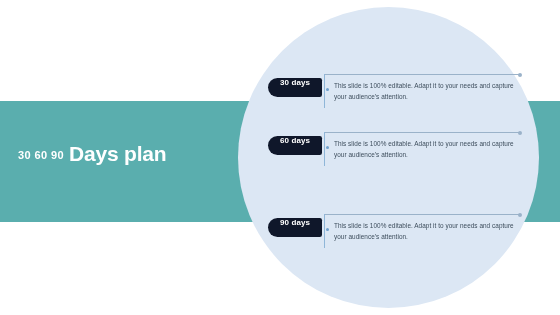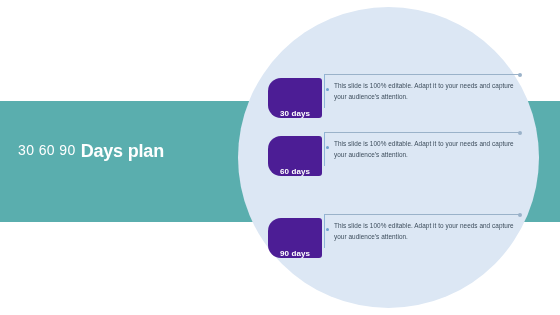--- a/index.html
+++ b/index.html
@@ -47,27 +47,27 @@
   .title {
     position: absolute;
     left: 18px;
     top: 142px;
     width: 210px;
     color: #ffffff;
     line-height: 1.1;
     white-space: nowrap;
   }
   .title-num {
-    font-size: 14px;
-    font-weight: 400;
+    font-size: 11px;
+    font-weight: 700;
     letter-spacing: 0.4px;
     vertical-align: 2px;
   }
   .title-main {
-    font-size: 18px;
+    font-size: 21px;
     font-weight: 700;
     letter-spacing: -0.2px;
     margin-left: 5px;
   }
 
   
   .row {
     position: absolute;
     left: 268px;
     width: 262px;
@@ -76,25 +76,25 @@
   #row-0 { top: 74px; }
   #row-1 { top: 132px; }
   #row-2 { top: 214px; }
 
   
   .badge {
     position: absolute;
     left: 0;
     top: 4px;
     width: 54px;
-    height: 40px;
-    background: #4c1d95;
+    height: 19px;
+    background: #0f172a;
     border-radius: 13px 3px 3px 13px;
     display: flex;
-    align-items: flex-end;
+    align-items: flex-start;
     justify-content: center;
   }
   .badge-label {
     color: #ffffff;
     font-size: 8px;
     font-weight: 700;
     letter-spacing: 0.1px;
     white-space: nowrap;
   }
 

